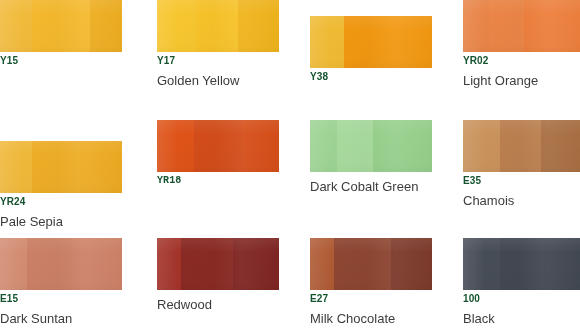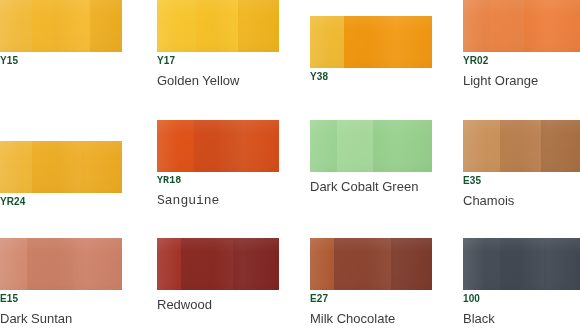--- a/index.html
+++ b/index.html
@@ -114,30 +114,30 @@
       <div class="cname">Light Orange</div>
     </div>
     <div class="swatch-cell" style="left: 0px; top: 120px; margin-top: 21px;">
       <div class="swatch" style="background: rgb(238, 176, 42); width: 122px; height: 52px;">
         <div class="band" style="left: 0%; width: 26%; background: rgb(239, 184, 58);"></div>
         <div class="band" style="left: 26%; width: 40%; background: rgb(238, 174, 39);"></div>
         <div class="band" style="left: 66%; width: 34%; background: rgb(237, 171, 34);"></div>
         <div class="sheen"></div>
       </div>
       <div class="code">YR24</div>
+      <div class="cname">Pale Sepia</div>
     </div>
     <div class="swatch-cell" style="left: 157px; top: 120px; font-family: Liberation Mono, monospace;">
       <div class="swatch" style="background: rgb(218, 79, 23); width: 122px; height: 52px;">
         <div class="band" style="left: 0%; width: 30%; background: rgb(222, 83, 24);"></div>
         <div class="band" style="left: 30%; width: 40%; background: rgb(211, 77, 26);"></div>
         <div class="band" style="left: 70%; width: 30%; background: rgb(214, 78, 24);"></div>
         <div class="sheen"></div>
       </div>
       <div class="code">YR18</div>
-      <div class="cname">Sanguine</div>
     </div>
     <div class="swatch-cell" style="left: 310px; top: 120px;">
       <div class="swatch" style="background: rgb(155, 211, 146); width: 122px; height: 52px;">
         <div class="band" style="left: 0%; width: 22%; background: rgb(156, 211, 146);"></div>
         <div class="band" style="left: 22%; width: 30%; background: rgb(168, 218, 157);"></div>
         <div class="band" style="left: 52%; width: 48%; background: rgb(150, 208, 140);"></div>
         <div class="sheen"></div>
       </div>
       <div class="cname">Dark Cobalt Green</div>
     </div>

